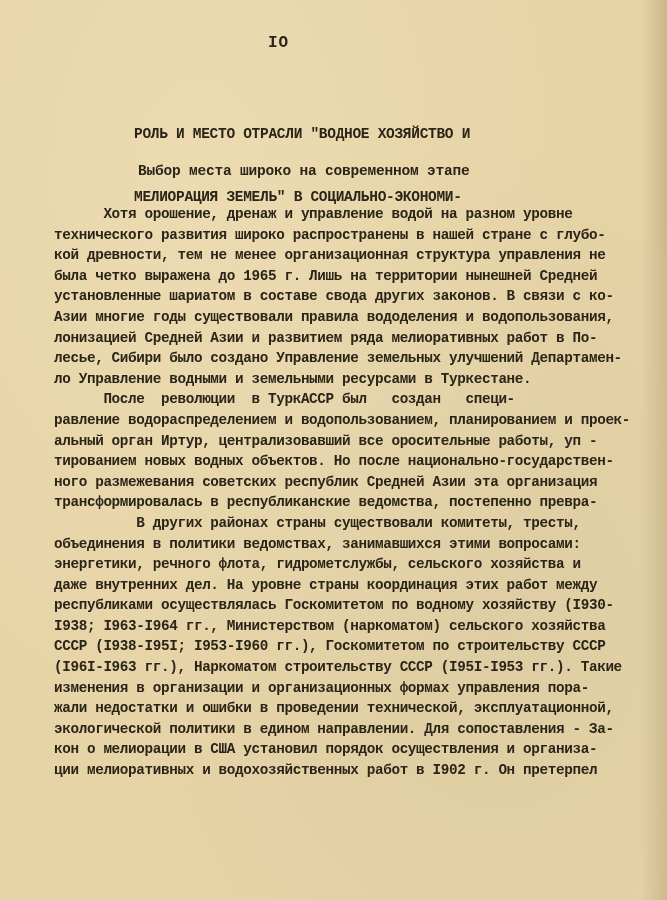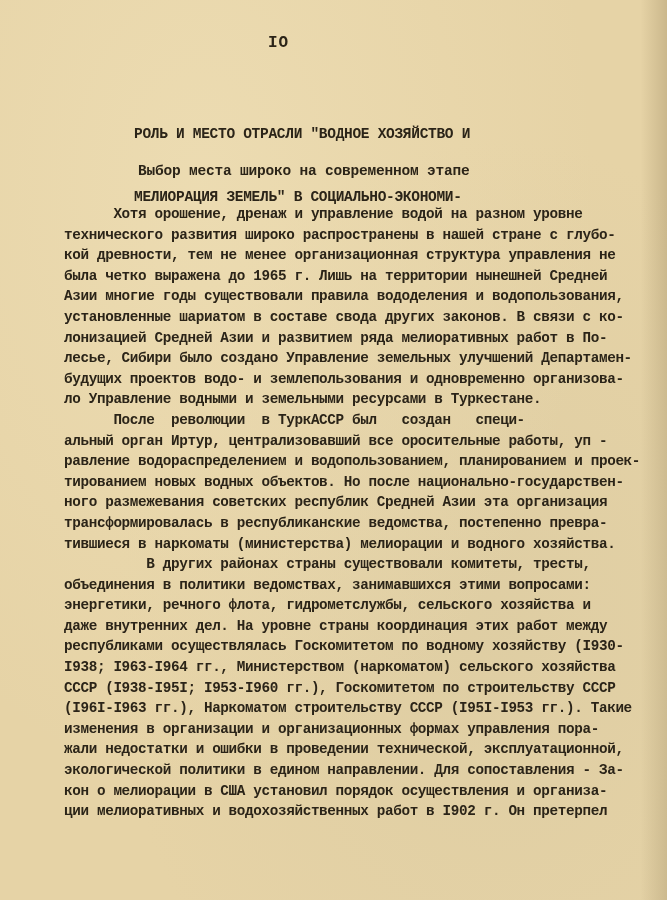--- a/index.html
+++ b/index.html
@@ -23,21 +23,21 @@
     position: absolute; left: 134px; top: 82px;
     font-size: 14.5px; font-weight: bold; line-height: 21px;
     letter-spacing: -0.3px; white-space: pre;
   }
   .title .l3 { padding-left: 46px; }
   .subtitle {
     position: absolute; left: 138px; top: 163px;
     font-size: 14.5px; font-weight: bold; letter-spacing: -0.2px; white-space: pre;
   }
   .body {
-    position: absolute; left: 64px; top: 204px; width: 600px;
+    position: absolute; left: 54px; top: 204px; width: 600px;
     font-size: 14.3px; font-weight: bold; line-height: 20.6px;
     letter-spacing: -0.35px;
   }
   .line { white-space: pre; display: block; height: 20.6px; }
 </style>
 </head>
 <body>
 
 <div class="page">
   <div class="pnum">IO</div>
@@ -47,33 +47,31 @@
     <span class="line">МЕЛИОРАЦИЯ ЗЕМЕЛЬ" В СОЦИАЛЬНО-ЭКОНОМИ-</span>
   </div>
 
   <div class="subtitle">Выбор места широко на современном этапе</div>
 
   <div class="body">
     <span class="line">      Хотя орошение, дренаж и управление водой на разном уровне</span>
     <span class="line">технического развития широко распространены в нашей стране с глубо-</span>
     <span class="line">кой древности, тем не менее организационная структура управления не</span>
     <span class="line">была четко выражена до 1965 г. Лишь на территории нынешней Средней</span>
+    <span class="line">установленные шариатом в составе свода других законов. В связи с ко-</span>
     <span class="line">Азии многие годы существовали правила вододеления и водопользования,</span>
-    <span class="line">установленные шариатом в составе свода других законов. В связи с ко-</span>
     <span class="line">лонизацией Средней Азии и развитием ряда мелиоративных работ в По-</span>
     <span class="line">лесье, Сибири было создано Управление земельных улучшений Департамен-</span>
-    <span class="line">будущих проектов водо- и землепользования и одновременно организова-</span>
     <span class="line">ло Управление водными и земельными ресурсами в Туркестане.</span>
     <span class="line">      После  революции  в ТуркАССР был   создан   специ-</span>
+    <span class="line">равление водораспределением и водопользованием, планированием и проек-</span>
     <span class="line">альный орган Иртур, централизовавший все оросительные работы, уп -</span>
-    <span class="line">равление водораспределением и водопользованием, планированием и проек-</span>
     <span class="line">тированием новых водных объектов. Но после национально-государствен-</span>
     <span class="line">ного размежевания советских республик Средней Азии эта организация</span>
     <span class="line">трансформировалась в республиканские ведомства, постепенно превра-</span>
-    <span class="line">тившиеся в наркоматы (министерства) мелиорации и водного хозяйства.</span>
     <span class="line">          В других районах страны существовали комитеты, тресты,</span>
     <span class="line">объединения в политики ведомствах, занимавшихся этими вопросами:</span>
     <span class="line">энергетики, речного флота, гидрометслужбы, сельского хозяйства и</span>
     <span class="line">даже внутренних дел. На уровне страны координация этих работ между</span>
     <span class="line">республиками осуществлялась Госкомитетом по водному хозяйству (I930-</span>
     <span class="line">I938; I963-I964 гг., Министерством (наркоматом) сельского хозяйства</span>
     <span class="line">СССР (I938-I95I; I953-I960 гг.), Госкомитетом по строительству СССР</span>
     <span class="line">(I96I-I963 гг.), Наркоматом строительству СССР (I95I-I953 гг.). Такие</span>
     <span class="line">изменения в организации и организационных формах управления пора-</span>
     <span class="line">жали недостатки и ошибки в проведении технической, эксплуатационной,</span>

